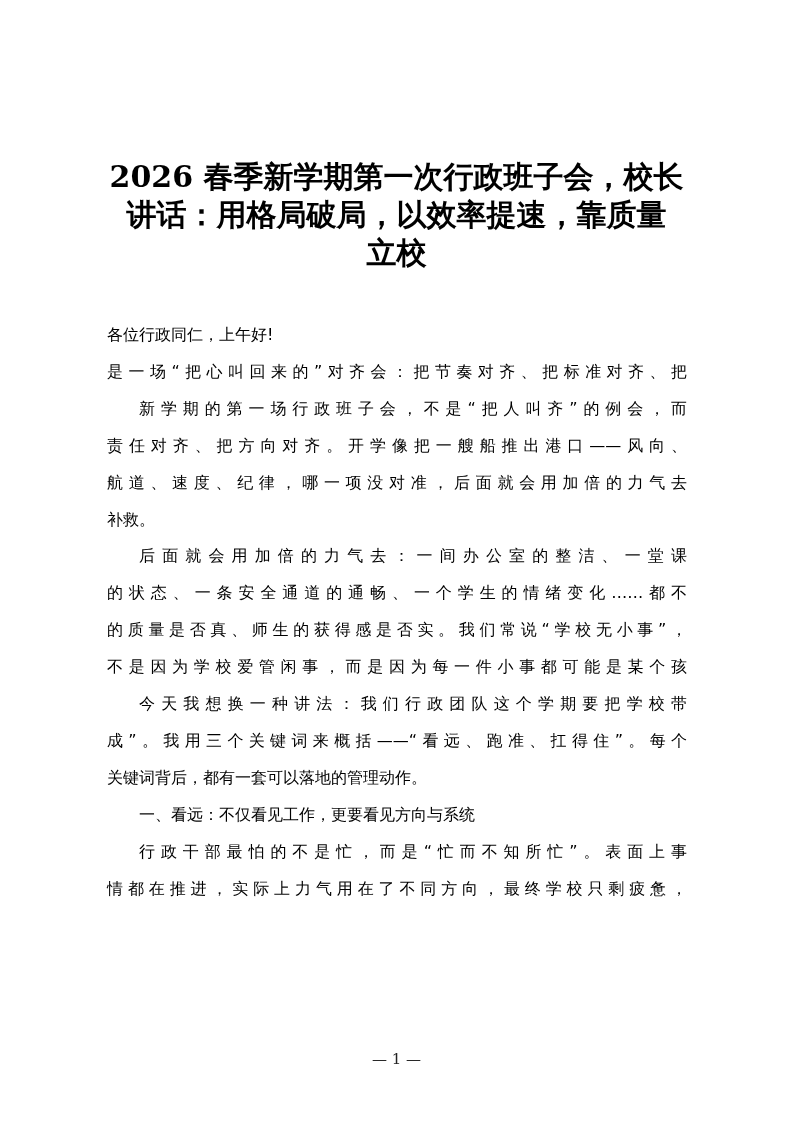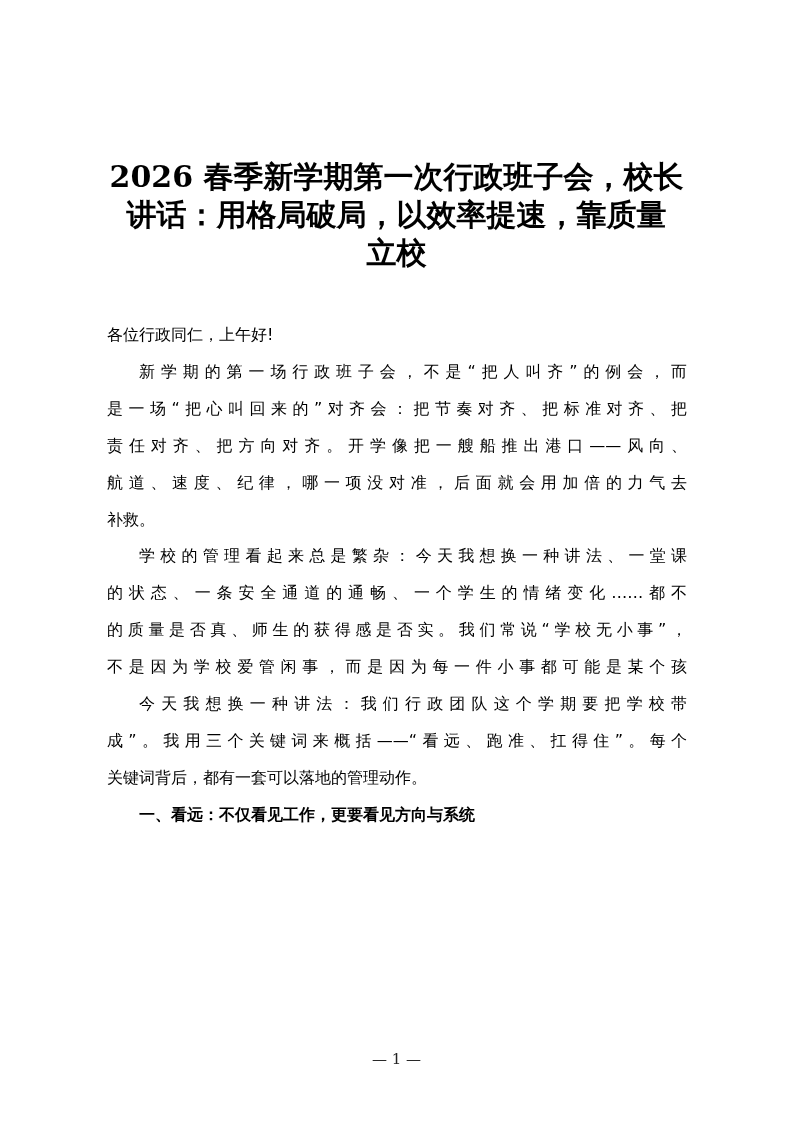--- a/index.html
+++ b/index.html
@@ -56,21 +56,21 @@
       display: block;
       white-space: nowrap;
       text-align: justify;
       text-align-last: justify;
     }
     .para .ln.last {
       text-align-last: left;
     }
     .para .ln.first { text-indent: 2em; }
     .heading {
-      font-weight: bold;
+      font-weight: normal;
     }
     .footer {
       position: absolute;
       left: 0;
       top: 1042px;
       width: 793px;
       text-align: center;
       font-family: "DejaVu Serif", "Liberation Serif", serif;
       font-size: 15px;
       color: #222222;
@@ -87,42 +87,46 @@
     <span class="line">立校</span>
   </div>
 
   <div class="body-text">
 
     <div class="para no-indent">
       <span class="ln last">各位行政同仁，上午好!</span>
     </div>
 
     <div class="para no-indent">
+      <span class="ln">是一场“把心叫回来的”对齐会：把节奏对齐、把标准对齐、把</span>
       <span class="ln first">新学期的第一场行政班子会，不是“把人叫齐”的例会，而</span>
-      <span class="ln">是一场“把心叫回来的”对齐会：把节奏对齐、把标准对齐、把</span>
       <span class="ln">责任对齐、把方向对齐。开学像把一艘船推出港口——风向、</span>
       <span class="ln">航道、速度、纪律，哪一项没对准，后面就会用加倍的力气去</span>
       <span class="ln last">补救。</span>
     </div>
 
     <div class="para no-indent">
-      <span class="ln first">学校的管理看起来总是繁杂：今天我想换一种讲法、一堂课</span>
+      <span class="ln first">后面就会用加倍的力气去：一间办公室的整洁、一堂课</span>
       <span class="ln">的状态、一条安全通道的通畅、一个学生的情绪变化……都不</span>
       <span class="ln">的质量是否真、师生的获得感是否实。我们常说“学校无小事”，</span>
       <span class="ln">不是因为学校爱管闲事，而是因为每一件小事都可能是某个孩</span>
     </div>
 
     <div class="para no-indent">
       <span class="ln first">今天我想换一种讲法：我们行政团队这个学期要把学校带</span>
       <span class="ln">成”。我用三个关键词来概括——“看远、跑准、扛得住”。每个</span>
       <span class="ln last">关键词背后，都有一套可以落地的管理动作。</span>
     </div>
 
     <div class="para no-indent heading">
       <span class="ln first last">一、看远：不仅看见工作，更要看见方向与系统</span>
     </div>
 
+    <div class="para no-indent">
+      <span class="ln first">行政干部最怕的不是忙，而是“忙而不知所忙”。表面上事</span>
+      <span class="ln">情都在推进，实际上力气用在了不同方向，最终学校只剩疲惫，</span>
+    </div>
 
   </div>
 
   <div class="footer">— 1 —</div>
 
 </div>
 
 </body></html>

